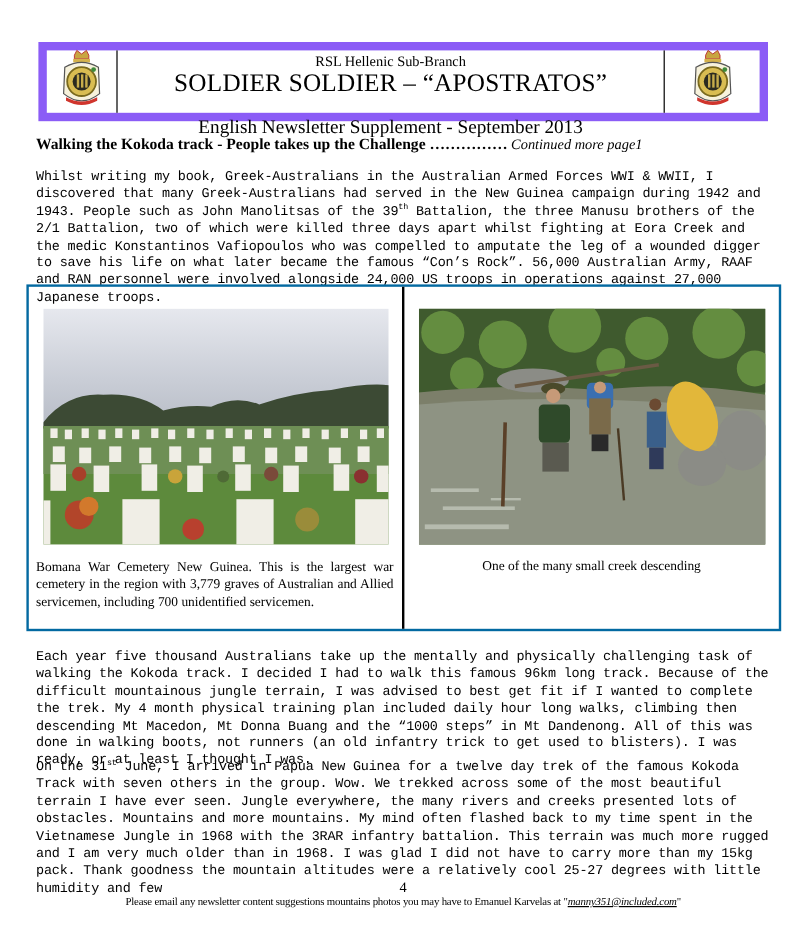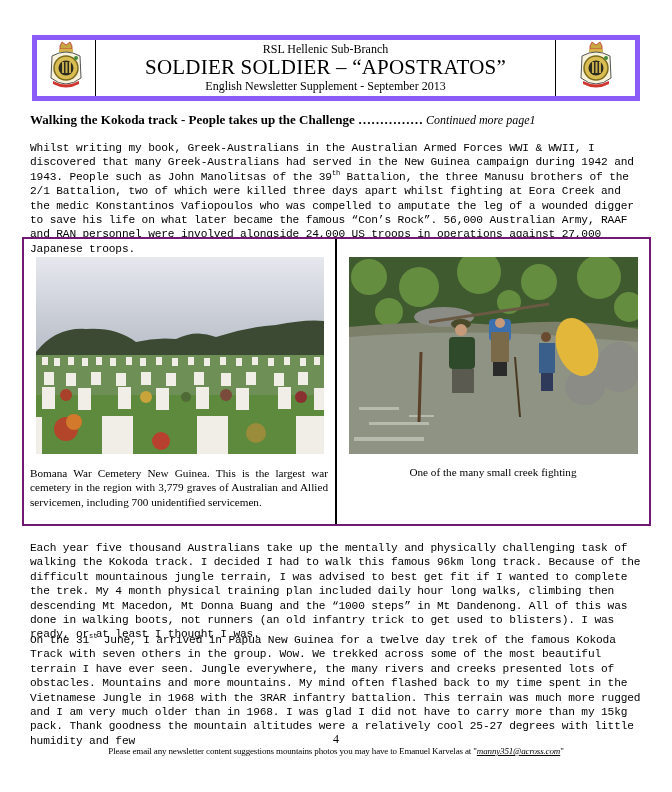--- a/index.html
+++ b/index.html
@@ -1,42 +1,42 @@
 <!DOCTYPE html>
 <html><head>
 <meta charset="utf-8">
 <style>
   html, body { margin: 0; padding: 0; background: #ffffff; }
   body { width: 672px; height: 792px; position: relative; overflow: hidden;
          font-family: "Liberation Serif", "DejaVu Serif", serif; color: #000; }
 
   
   .masthead { position: absolute; left: 32px; top: 35px; width: 608px; height: 66px;
-              border: 5px solid #8b5cf6; box-sizing: border-box; display: flex; }
+              border: 7px solid #8b5cf6; box-sizing: border-box; display: flex; }
   .mh-logo { width: 58px; border-right: 1px solid #000; display: flex; align-items: center; justify-content: center; }
   .mh-logo.right { width: 79px; border-right: none; border-left: 1px solid #000; }
   .mh-center { flex: 1; text-align: center; line-height: 1; padding-top: 2px; }
   .mh-org { font-size: 12px; margin-top: 1px; }
   .mh-addr { font-size: 8px; margin-top: 1px; letter-spacing: -0.2px; }
   .mh-title { font-size: 21px; margin-top: 2px; letter-spacing: 0.2px; }
-  .mh-sub { font-size: 12px; margin-top: 2px; font-family: Liberation Serif, serif; }
+  .mh-sub { font-size: 16px; margin-top: 19px; font-family: Liberation Serif, serif; }
 
   
   .headline { position: absolute; left: 30px; top: 112px; width: 620px; font-size: 13px; font-weight: bold; white-space: nowrap; }
   .headline .cont { font-weight: normal; font-style: italic; font-size: 12px; }
 
   .para { position: absolute; left: 30px; width: 612px; font-size: 11.2px; line-height: 14.4px; letter-spacing: -0.15px; font-family: Liberation Mono, monospace; }
   .p1 { top: 141px; }
   .p2 { top: 541px; }
   .p3 { top: 633px; }
   sup { font-size: 7px; line-height: 0; }
 
   
   .photo-table { position: absolute; left: 22px; top: 237px; width: 629px; height: 289px;
-                 border: 2px solid #701a75; box-sizing: border-box; display: flex; }
+                 border: 2px solid #0369a1; box-sizing: border-box; display: flex; }
   .cell { position: relative; box-sizing: border-box; }
   .cell.left { width: 313px; border-right: 2px solid #000; }
   .cell.right { flex: 1; }
   .photo { position: absolute; overflow: hidden; }
   .cell.left .photo { left: 12px; top: 18px; width: 288px; height: 197px; }
   .cell.right .photo { left: 12px; top: 18px; width: 289px; height: 197px; }
   .caption { position: absolute; font-size: 11.2px; line-height: 14.4px; }
   .cell.left .caption { left: 6px; top: 227px; width: 298px; text-align: justify; text-align-last: left; }
   .cell.right .caption { left: 0; top: 226px; width: 100%; text-align: center; }
 
@@ -202,22 +202,22 @@
         <rect x="142" y="75" width="18" height="30" fill="#7a6a4a"></rect>
         <rect x="144" y="105" width="14" height="14" fill="#2a2a2a"></rect>
         <line x1="166" y1="100" x2="171" y2="160" stroke="#4a3a24" stroke-width="2"></line>
 
         <circle cx="197" cy="80" r="5" fill="#6b4a32"></circle>
         <rect x="190" y="86" width="16" height="30" fill="#3a5f8a"></rect>
         <rect x="192" y="116" width="12" height="18" fill="#2f3a5a"></rect>
         <ellipse cx="228" cy="90" rx="20" ry="30" fill="#e2b73a" transform="rotate(-20 228 90)"></ellipse>
       </svg>
     </div>
-    <div class="caption">One of the many small creek fighting</div>
+    <div class="caption">One of the many small creek descending</div>
   </div>
 </div>
 
 <div class="para p2">Each year five thousand Australians take up the mentally and physically challenging task of walking the Kokoda track. I decided I had to walk this famous 96km long track. Because of the difficult mountainous jungle terrain, I was advised to best get fit if I wanted to complete the trek. My 4 month physical training plan included daily hour long walks, climbing then descending Mt Macedon, Mt Donna Buang and the “1000 steps” in Mt Dandenong. All of this was done in walking boots, not runners (an old infantry trick to get used to blisters). I was ready, or at least I thought I was.</div>
 
 <div class="para p3"><span>On the 31</span><sup>st</sup><span> June, I arrived in Papua New Guinea for a twelve day trek of the famous Kokoda Track with seven others in the group. Wow. We trekked across some of the most beautiful terrain I have ever seen. Jungle everywhere, the many rivers and creeks presented lots of obstacles. Mountains and more mountains. My mind often flashed back to my time spent in the Vietnamese Jungle in 1968 with the 3RAR infantry battalion. This terrain was much more rugged and I am very much older than in 1968. I was glad I did not have to carry more than my 15kg pack. Thank goodness the mountain altitudes were a relatively cool 25-27 degrees with little humidity and few</span></div>
 
 <div class="footer-page">4</div>
-<div class="footer-note"><span>Please email any newsletter content suggestions mountains photos you may have to Emanuel Karvelas at "</span><a>manny351@across.com</a><span>"</span></div>
+<div class="footer-note"><span>Please email any newsletter content suggestions mountains photos you may have to Emanuel Karvelas at "</span><a>manny351@included.com</a><span>"</span></div>
 
 </body></html>

